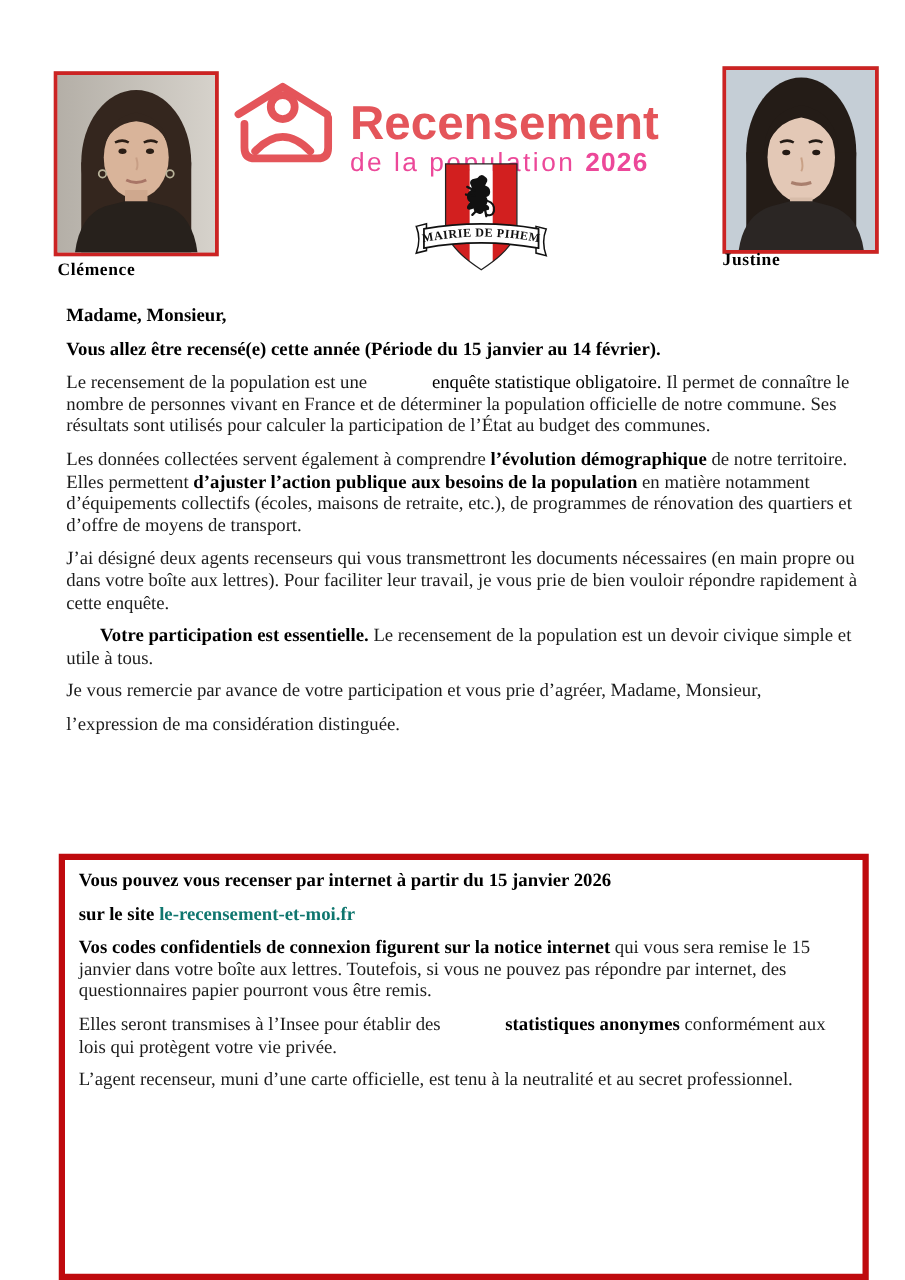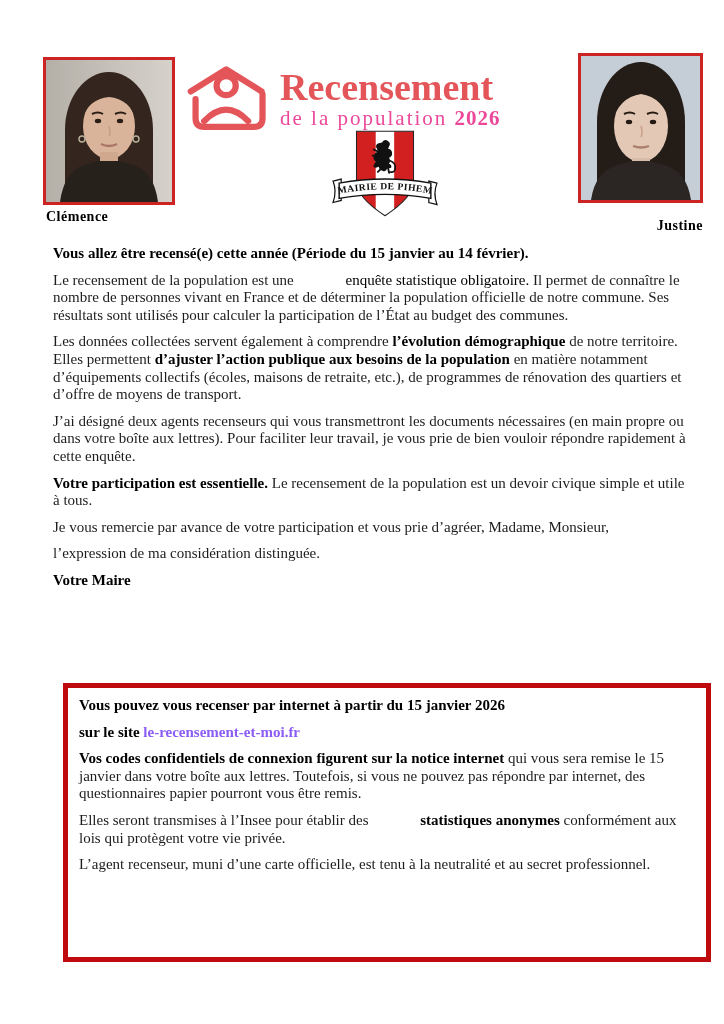--- a/index.html
+++ b/index.html
@@ -5,35 +5,35 @@
   html,body{margin:0;padding:0;background:#fff;}
   .page{position:relative;width:724px;height:1024px;background:#ffffff;overflow:hidden;
         font-family:"Liberation Serif", serif;color:#1c1c1c;}
   
   .photo{position:absolute;border:3px solid #cc2323;background:#cfcbc4;}
   .photo svg{display:block;}
   .photo-left{left:43px;top:57px;}
   .photo-right{left:578px;top:53px;}
   .photo-label{position:absolute;font-weight:bold;font-size:14px;color:#000;letter-spacing:.5px;}
   .label-left{left:46px;top:209px;width:130px;text-align:left;}
-  .label-right{left:578px;top:218px;width:125px;text-align:right;}
+  .label-right{left:578px;top:201px;width:125px;text-align:left;}
   
   .logo{position:absolute;left:186px;top:60px;display:flex;align-items:flex-start;}
   .logo-icon{margin-top:2px;}
-  .logo-text{margin-left:6px;margin-top:8px;font-family:Liberation Serif, serif;line-height:1;}
+  .logo-text{margin-left:6px;margin-top:20px;font-family:Liberation Sans, sans-serif;line-height:1;}
   .logo-title{font-weight:bold;font-size:38px;letter-spacing:0px;}
   .logo-sub{font-size:21px;letter-spacing:2px;margin-top:2px;}
   .logo-sub .yr{font-weight:bold;letter-spacing:1px;}
   
   .crest{position:absolute;left:331px;top:130px;}
   
   .letter{position:absolute;left:53px;top:245px;width:637px;font-size:15px;line-height:17.6px;}
   .letter p{margin:0 0 9px 0;}
   
-  .infobox{position:absolute;left:63px;top:683px;width:648px;height:279px;box-sizing:border-box;
+  .infobox{position:absolute;left:47px;top:683px;width:648px;height:341px;box-sizing:border-box;
            border:5px solid #bf0a0e;padding:9px 14px 0 11px;font-size:15px;line-height:17.6px;}
   .infobox p{margin:0 0 9px 0;}
   b,.b{color:#000;}
 </style>
 </head>
 <body>
 
 <div class="page">
 
   <div class="photo photo-left">
@@ -124,31 +124,31 @@
         <path d="M8,52 Q53,44 98,52 L98,67 Q53,59 8,67 Z" fill="#fff" stroke="#111" stroke-width="1.4"></path>
         <path id="bannerArc" d="M10,62 Q53,54 96,62" fill="none" stroke="none"></path>
         <text font-family="Liberation Serif, serif" font-size="9.5" font-weight="bold" letter-spacing="0.4" fill="#111" text-anchor="middle">
           <textPath href="#bannerArc" startOffset="50%">MAIRIE DE PIHEM</textPath>
         </text>
       </g>
     </svg>
   </div>
 
   <div class="letter">
+    <p><span class="b" style="font-weight: bold;">Madame, Monsieur,</span></p>
     <p><span class="b" style="font-weight: bold;">Vous allez être recensé(e) cette année (Période du 15 janvier au 14 février).</span></p>
     <p><span>Le recensement de la population est une </span><span class="b" style="font-weight: normal; margin-left: 48px;">enquête statistique obligatoire.</span><span> Il permet de connaître le nombre de personnes vivant en France et de déterminer la population officielle de notre commune. Ses résultats sont utilisés pour calculer la participation de l’État au budget des communes.</span></p>
     <p><span>Les données collectées servent également à comprendre </span><span class="b" style="font-weight: bold;">l’évolution démographique</span><span> de notre territoire. Elles permettent </span><span class="b" style="font-weight: bold;">d’ajuster l’action publique aux besoins de la population</span><span> en matière notamment d’équipements collectifs (écoles, maisons de retraite, etc.), de programmes de rénovation des quartiers et d’offre de moyens de transport.</span></p>
     <p><span>J’ai désigné deux agents recenseurs qui vous transmettront les documents nécessaires (en main propre ou dans votre boîte aux lettres). Pour faciliter leur travail, je vous prie de bien vouloir répondre rapidement à cette enquête.</span></p>
-    <p><span class="b" style="font-weight: bold;">Votre participation est essentielle.</span><span> Le recensement de la population est un devoir civique simple et utile à tous.</span></p>
+    <p><span class="b" style="font-weight: bold; margin-left: 27px;">Votre participation est essentielle.</span><span> Le recensement de la population est un devoir civique simple et utile à tous.</span></p>
     <p><span>Je vous remercie par avance de votre participation et vous prie d’agréer, Madame, Monsieur,</span></p>
     <p><span>l’expression de ma considération distinguée.</span></p>
-    <p><span class="b" style="font-weight: bold;">Votre Maire</span></p>
   </div>
 
   <div class="infobox">
     <p><span class="b" style="font-weight: bold;">Vous pouvez vous recenser par internet à partir du 15 janvier 2026</span></p>
-    <p><span class="b" style="font-weight: bold;">sur le site </span><span class="b" style="font-weight: bold; color: #8b5cf6;">le-recensement-et-moi.fr</span></p>
+    <p><span class="b" style="font-weight: bold;">sur le site </span><span class="b" style="font-weight: bold; color: #0f766e;">le-recensement-et-moi.fr</span></p>
     <p><span class="b" style="font-weight: bold;">Vos codes confidentiels de connexion figurent sur la notice internet</span><span> qui vous sera remise le 15 janvier dans votre boîte aux lettres. Toutefois, si vous ne pouvez pas répondre par internet, des questionnaires papier pourront vous être remis.</span></p>
     <p><span>Elles seront transmises à l’Insee pour établir des </span><span class="b" style="font-weight: bold; margin-left: 48px;">statistiques anonymes</span><span> conformément aux lois qui protègent votre vie privée.</span></p>
     <p><span>L’agent recenseur, muni d’une carte officielle, est tenu à la neutralité et au secret professionnel.</span></p>
   </div>
 
 </div>
 
 </body></html>

